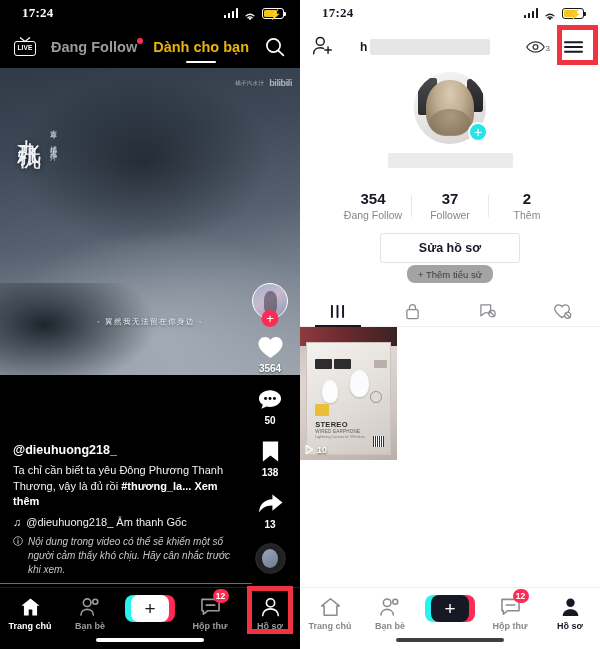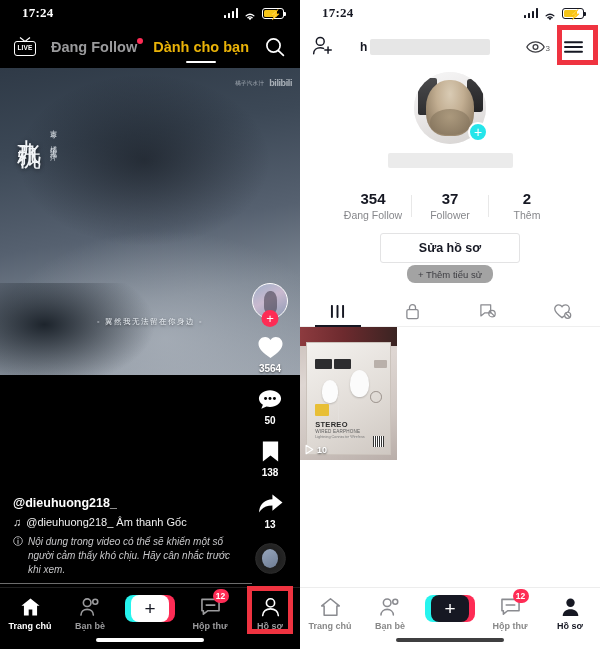--- a/index.html
+++ b/index.html
@@ -337,20 +337,25 @@
               <path d="M16 2.5v5C7 8.2 2.5 13 2 21.5c3-5 7.6-7.2 14-7.3v5.3L26.5 11 16 2.5z" fill="#fff"></path>
             </svg>
         </div>
         <div class="rail-n">13</div>
       </div>
       <div class="rail-disc"></div>
     </div>
 
     <div class="caption">
       <div class="cap-user">@dieuhuong218_</div>
+      <div class="cap-text">
+        <span>Ta chỉ cần biết ta yêu Đông Phương Thanh</span>
+        <span>Thương, vậy là đủ rồi </span><b>#thương_la...</b>
+        <span class="cap-more">Xem thêm</span>
+      </div>
       <div class="cap-music">
         <span>♫</span>
         <span>@dieuhuong218_ Âm thanh Gốc</span>
       </div>
       <div class="cap-warn">
         <span class="wi">
           <svg viewBox="0 0 12 12" width="10" height="10">
               <circle cx="6" cy="6" r="5.2" stroke="#c7c7c9" stroke-width="1" fill="none"></circle>
               <path d="M6 3v.2M6 5v4" stroke="#c7c7c9" stroke-width="1.2" stroke-linecap="round"></path>
             </svg>

